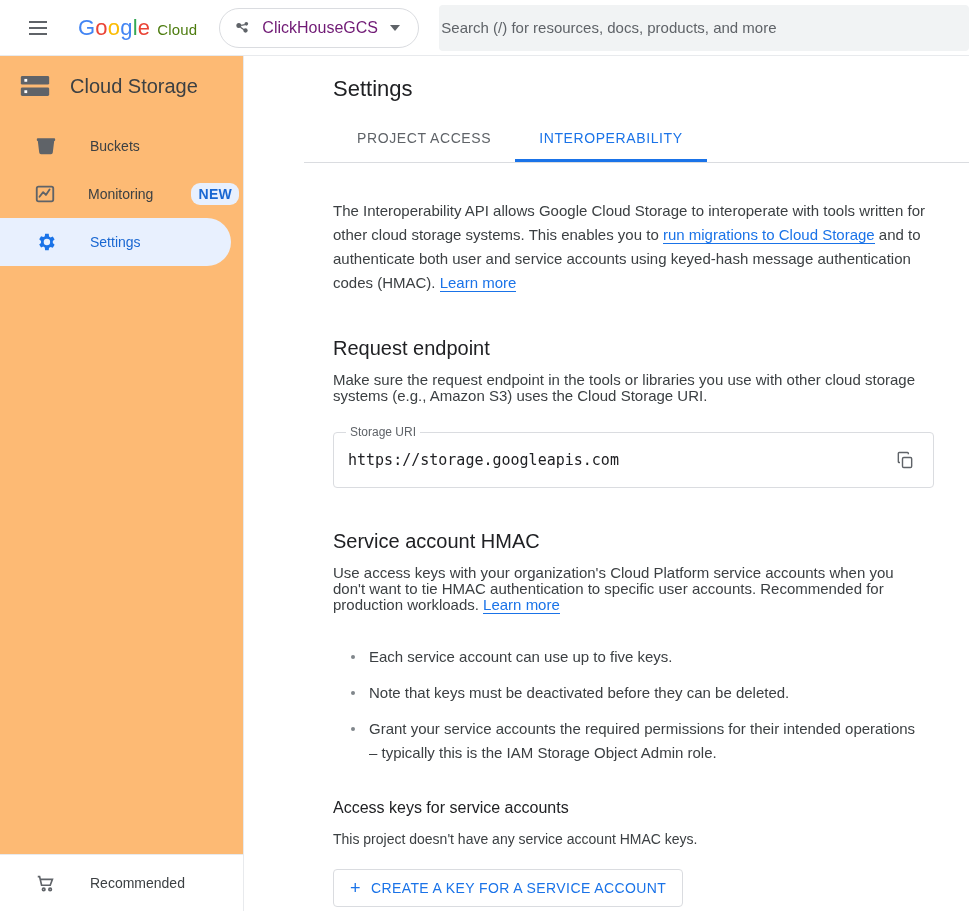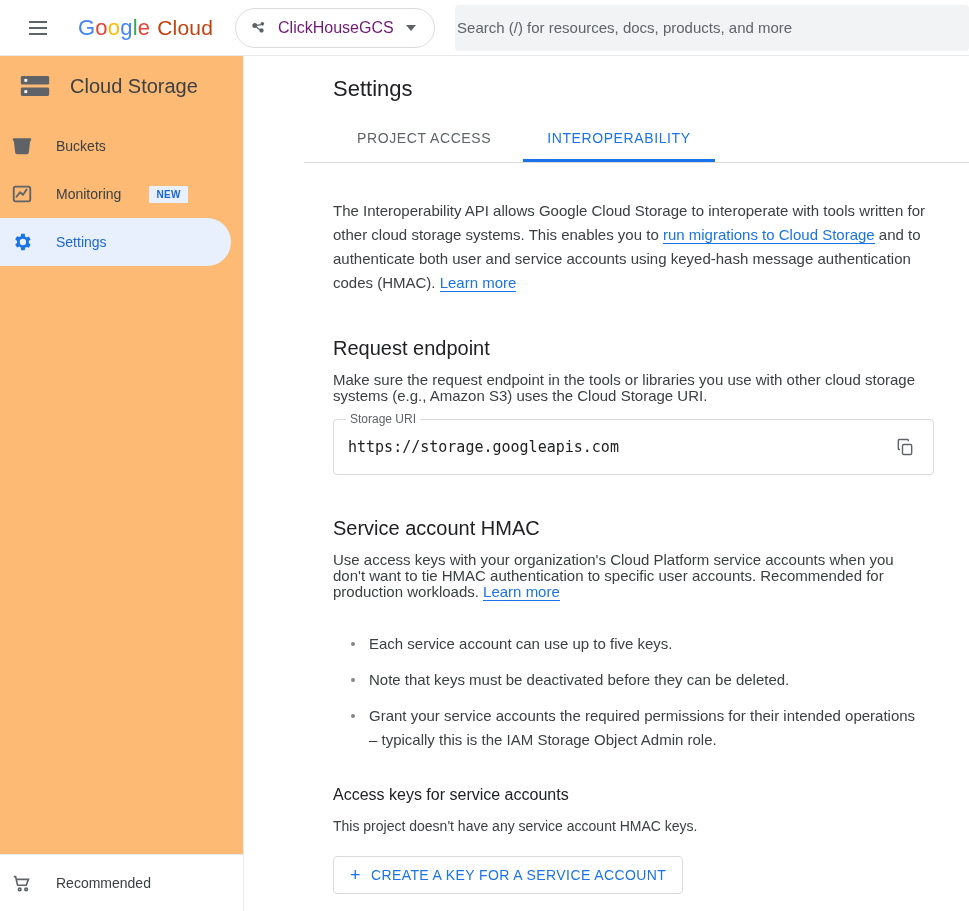--- a/index.html
+++ b/index.html
@@ -32,21 +32,21 @@
   .logo {
     margin-left: 16px; display: flex; align-items: baseline;
     font-size: 22px; letter-spacing: .2px;
   }
   .logo .g1 { color: #4285f4; }
   .logo .g2 { color: #ea4335; }
   .logo .g3 { color: #fbbc04; }
   .logo .g4 { color: #4285f4; }
   .logo .g5 { color: #34a853; }
   .logo .g6 { color: #ea4335; }
-  .logo .cloud { color: #c2410c; margin-left: 7px; font-size: 21px; }
+  .logo .cloud { color: #4d7c0f; margin-left: 7px; font-size: 15px; }
 
   .project-chip {
     margin-left: 22px;
     height: 40px; min-width: 200px;
     border: 1px solid #dadce0; border-radius: 20px;
     display: flex; align-items: center; gap: 8px;
     padding: 0 10px 0 12px;
     cursor: pointer; background: #fff;
   }
   .project-chip .proj-icon {
@@ -82,52 +82,52 @@
   }
   .product-title {
     display: flex; align-items: center; height: 60px; padding-left: 18px; gap: 18px;
   }
   .product-title .prod-icon { color: #5f6368; display:flex; }
   .product-title .prod-name { font-size: 20px; color: #3c4043; }
 
   .nav { margin-top: 6px; }
   .nav-item {
     display: flex; align-items: center; height: 48px;
-    padding-left: 10px; gap: 22px; cursor: pointer;
+    padding-left: 34px; gap: 32px; cursor: pointer;
     color: #3c4043; font-size: 14px;
     border-radius: 0 24px 24px 0; margin-right: 12px;
   }
   .nav-item .nav-icon { color: #5f6368; display: flex; width: 24px; justify-content: center; }
   .nav-item.active {
     background: #e8f0fe; color: #1967d2;
   }
   .nav-item.active .nav-icon { color: #1a73e8; }
   .nav-item .nav-label { font-size: 14px; }
   .badge-new {
     margin-left: 6px; background: #e8f0fe; color: #1967d2;
-    font-size: 10px; font-weight: 700; letter-spacing: .4px;
-    padding: 3px 7px; border-radius: 1px;
+    font-size: 14px; font-weight: 700; letter-spacing: .4px;
+    padding: 3px 7px; border-radius: 9px;
   }
   .sidebar-bottom {
     position: absolute; bottom: 0; left: 0; right: 0;
     border-top: 1px solid #e8eaed; background: #fff;
   }
   .sidebar-bottom .nav-item { height: 56px; }
 
   
   .content {
     position: absolute; top: 56px; left: 304px; right: 0; bottom: 0;
     background: #fff; overflow: hidden;
   }
   .page-title {
     font-size: 22px; color: #202124; padding: 20px 0 0 29px; font-weight: 400;
   }
   .tabs {
     margin-top: 14px; border-bottom: 1px solid #dadce0;
-    display: flex; padding-left: 29px; gap: 8px;
+    display: flex; padding-left: 29px; gap: 0;
   }
   .tab {
     font-size: 14px; font-weight: 500; letter-spacing: .6px;
     color: #5f6368; padding: 14px 24px 13px 24px; cursor: pointer;
   }
   .tab.active { color: #1a73e8; border-bottom: 3px solid #1a73e8; }
 
   .scrollarea { padding: 0 0 40px 0; height: calc(100% - 104px); overflow: hidden; }
 
   .section { padding-left: 29px; padding-right: 24px; max-width: 645px; }
@@ -138,21 +138,21 @@
 
   h2.sec-head {
     font-size: 20px; font-weight: 400; color: #202124;
     margin: 42px 0 0 0;
   }
   p.sec-body {
     font-size: 15px; line-height: 16px; color: #3c4043; margin: 12px 0 0 0;
   }
 
   .uri-field {
-    position: relative; margin-top: 15px;
+    position: relative; margin-top: 28px;
     width: 601px; height: 56px;
     border: 1px solid #dadce0; border-radius: 4px;
     display: flex; align-items: center; padding: 0 14px;
   }
   .uri-label {
     position: absolute; top: -8px; left: 12px; background: #fff;
     padding: 0 4px; font-size: 12px; color: #5f6368;
   }
   .uri-value {
     font-family: "DejaVu Sans Mono", monospace; font-size: 15px; color: #202124;

